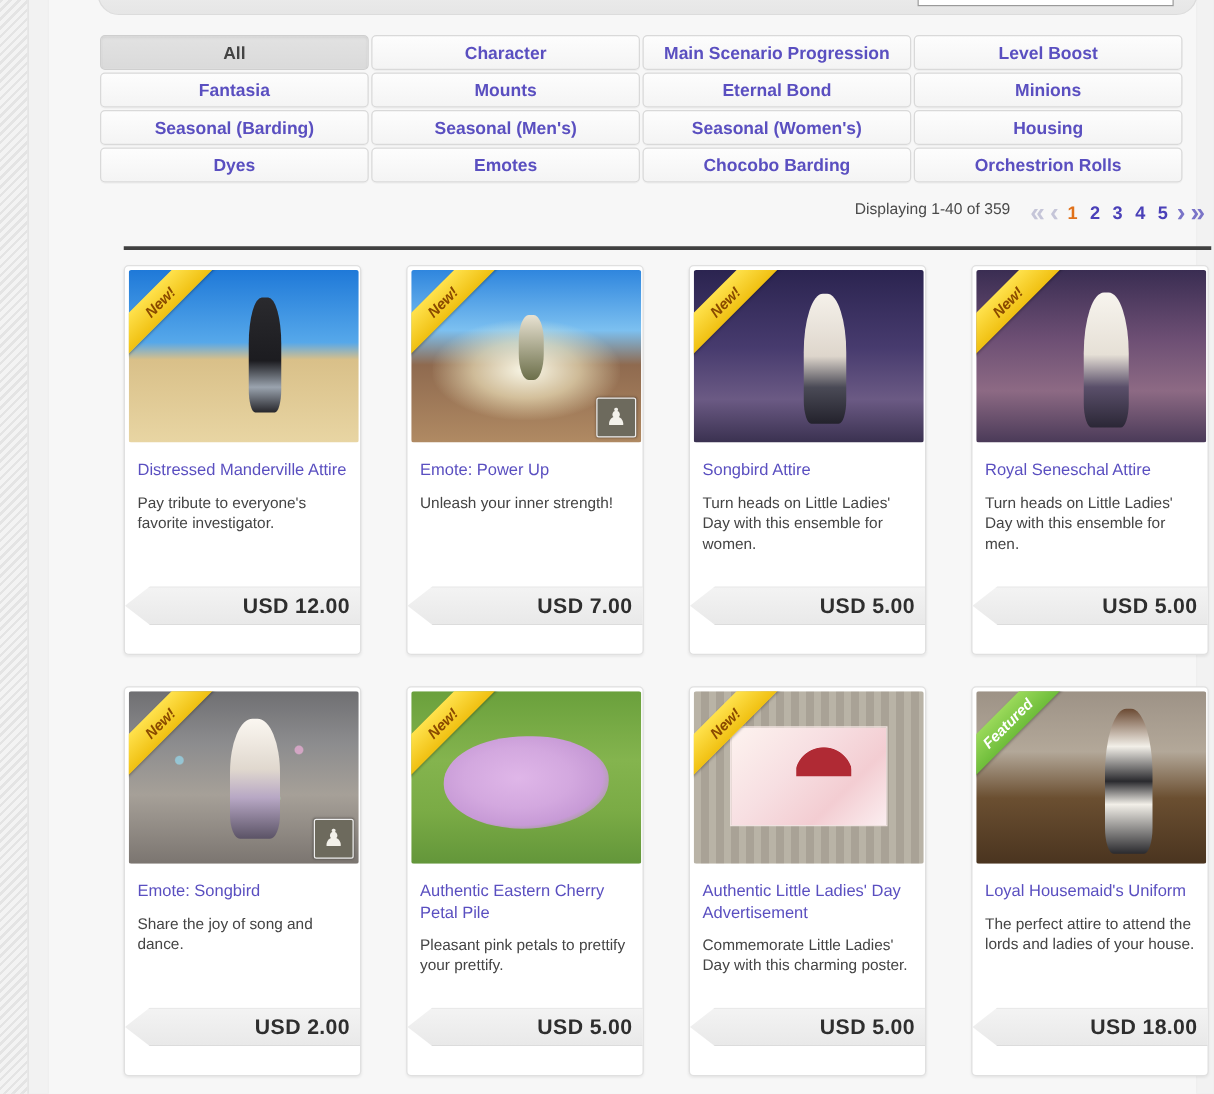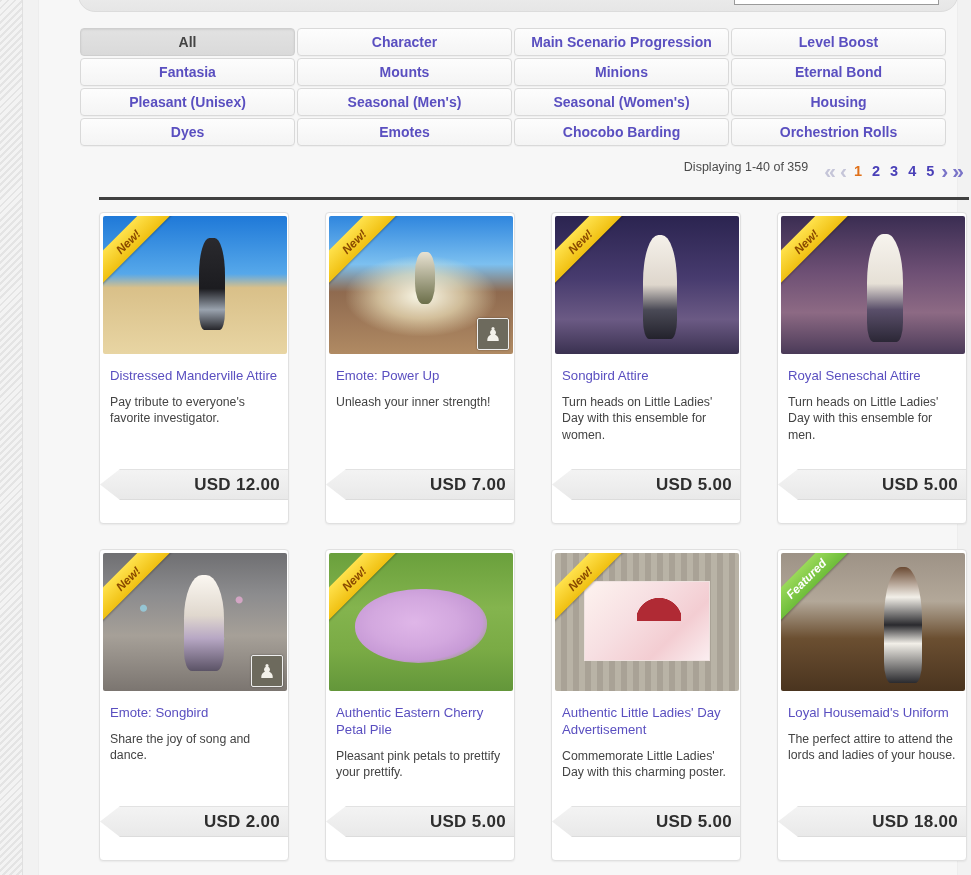--- a/index.html
+++ b/index.html
@@ -258,23 +258,23 @@
       <input class="search-input" type="text" placeholder="" style="">
     </div>
 
     <div class="cat-grid" id="cat-grid">
         <div class="cat-btn active">All</div>
         <div class="cat-btn">Character</div>
         <div class="cat-btn">Main Scenario Progression</div>
         <div class="cat-btn">Level Boost</div>
         <div class="cat-btn">Fantasia</div>
         <div class="cat-btn">Mounts</div>
+        <div class="cat-btn">Eternal Bond</div>
         <div class="cat-btn">Minions</div>
-        <div class="cat-btn">Eternal Bond</div>
-        <div class="cat-btn">Pleasant (Unisex)</div>
+        <div class="cat-btn">Seasonal (Barding)</div>
         <div class="cat-btn">Seasonal (Men's)</div>
         <div class="cat-btn">Seasonal (Women's)</div>
         <div class="cat-btn">Housing</div>
         <div class="cat-btn">Dyes</div>
         <div class="cat-btn">Emotes</div>
         <div class="cat-btn">Chocobo Barding</div>
         <div class="cat-btn">Orchestrion Rolls</div>
       </div>
 
     <div class="pager-row">

